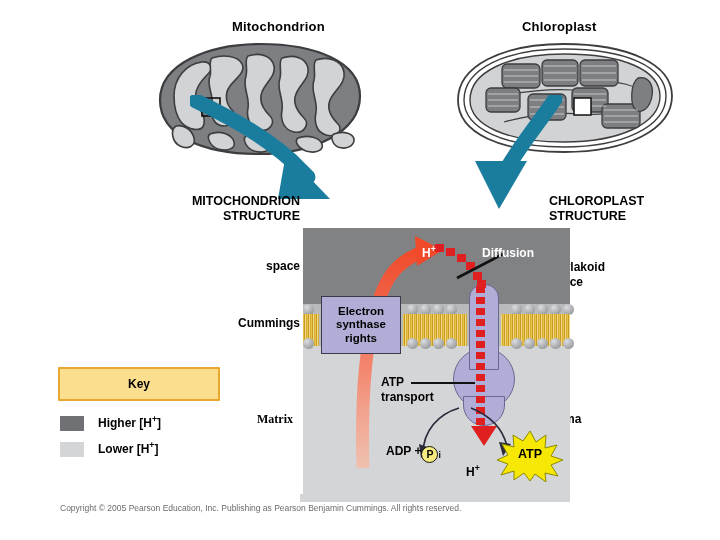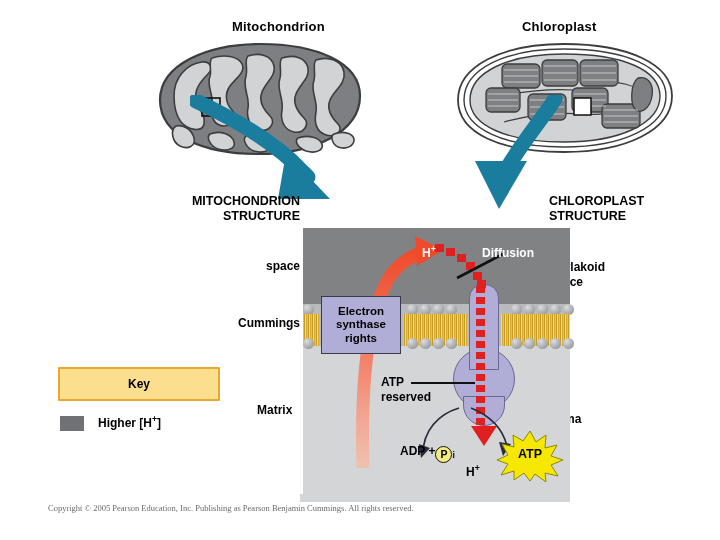--- a/index.html
+++ b/index.html
@@ -179,25 +179,25 @@
     background: #f6eb7e;
     border: 1px solid #111;
     text-align: center;
     font-size: 10.5px; font-weight: bold; line-height: 14px;
     color: #000;
     vertical-align: -3px;
   }
 
   
   #copyright {
-    left: 48px; top: 503px;
+    left: 60px; top: 503px;
     font-size: 8.5px;
     color: #6b6b6b;
     white-space: nowrap;
-    font-family: Liberation Serif, serif;
+    font-family: Liberation Sans, sans-serif;
     text-align: right;
   }
   #copyright-band {
     left: 300px; top: 494px; width: 270px; height: 8px; background: #d4d5d7;
   }
 
   sup { font-size: 0.72em; vertical-align: super; line-height: 0; }
   sub { font-size: 0.72em; vertical-align: sub; line-height: 0; }
 </style>
 </head>
@@ -282,21 +282,21 @@
 
   <div class="abs diagram-label right-al" style="left:150px; top:316px; width:150px;">Cummings</div>
 
   <div class="abs diagram-label" style="left:549px; top:260px;">
     <div>Thylakoid</div>
     <div>space</div>
   </div>
 
   <div class="abs diagram-label" style="left:540px; top:412px;">Stroma</div>
 
-  <div class="abs diagram-label" style="left:257px; top:403px;">Matrix</div>
+  <div class="abs diagram-label" style="left:257px; top:412px;font-family:Liberation Serif, serif;">Matrix</div>
 
   <div class="abs" id="panel">
 
     <div class="abs zone-high"></div>
     <div class="abs memb-band"></div>
     <div class="abs zone-low"></div>
 
     <div class="abs head-row" id="heads-top" style="top:76px;">
         <span class="head" style="left: 0px; top: 0px;"></span>
         <span class="head" style="left: 104px; top: 0px;"></span>
@@ -394,27 +394,27 @@
     </svg>
   </div>
 
   <div class="abs label-white" style="left:422px; top:246px;">
     H<sup>+</sup>
   </div>
   <div class="abs label-white" style="left:482px; top:246px;">Diffusion</div>
 
   <div class="abs diagram-label" style="left:381px; top:375px;">
     <div>ATP</div>
-    <div>reserved</div>
+    <div>transport</div>
   </div>
   <svg class="abs" style="left:411px; top:379px;" width="64" height="8" viewBox="0 0 64 8">
     <path d="M0,4 L64,4" stroke="#111" stroke-width="2.2"></path>
   </svg>
 
-  <div class="abs diagram-label" style="left:400px; top:444px;">
+  <div class="abs diagram-label" style="left:386px; top:444px;">
     <span>ADP +</span><span class="pi-circle">P</span><sub>i</sub>
   </div>
 
   <div class="abs diagram-label" style="left:466px; top:465px;">
     H<sup>+</sup>
   </div>
 
   <div class="abs" id="atp-burst">
     <svg width="66" height="52" viewBox="0 0 66 52">
       <polygon points="33,1 39,12 49,5 48,18 60,15 54,26 66,30 54,35 61,46 48,43 49,52 38,44 33,51 27,43 17,50 17,41 4,45 11,34 0,30 11,25 5,14 17,17 16,5 26,11" fill="#f7e705" stroke="#8a8a00" stroke-width="1"></polygon>
@@ -426,17 +426,23 @@
     <div class="t">Key</div>
   </div>
 
   <div class="abs key-row" style="left:60px; top:414px;">
     <span class="key-sw high"></span>
     <span class="key-text">
       <span>Higher [H</span><sup>+</sup><span>]</span>
     </span>
   </div>
 
+  <div class="abs key-row" style="left:60px; top:440px;">
+    <span class="key-sw low"></span>
+    <span class="key-text">
+      <span>Lower [H</span><sup>+</sup><span>]</span>
+    </span>
+  </div>
 
   <div class="abs" id="copyright-band"></div>
   <div class="abs" id="copyright">Copyright © 2005 Pearson Education, Inc. Publishing as Pearson Benjamin Cummings. All rights reserved.</div>
 
 </div>
 
 </body></html>

